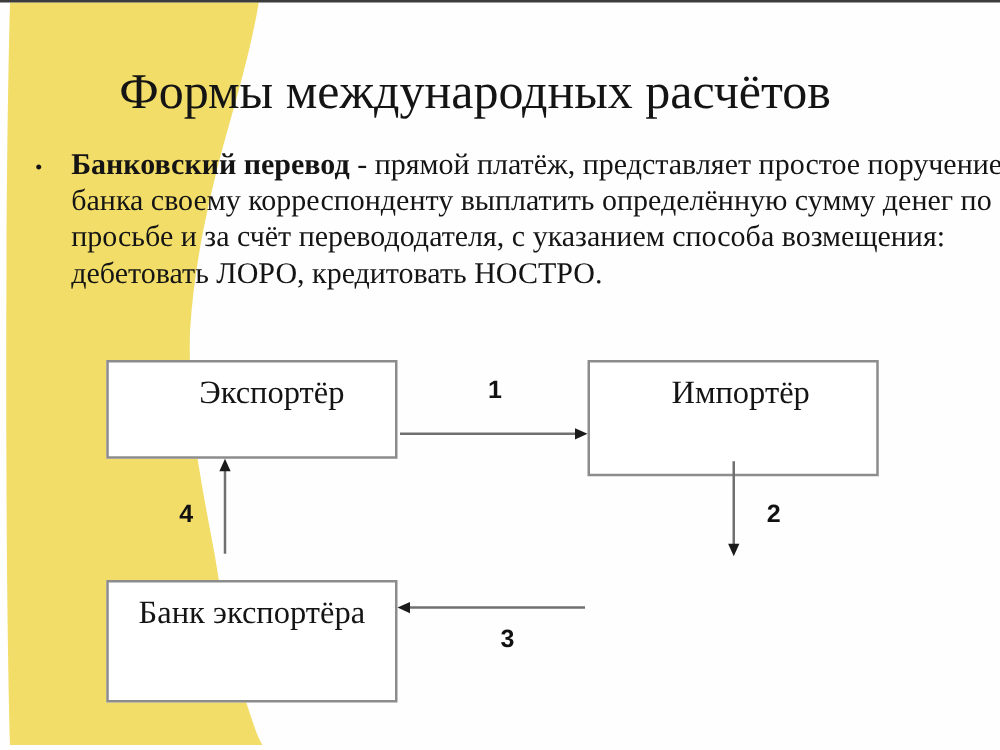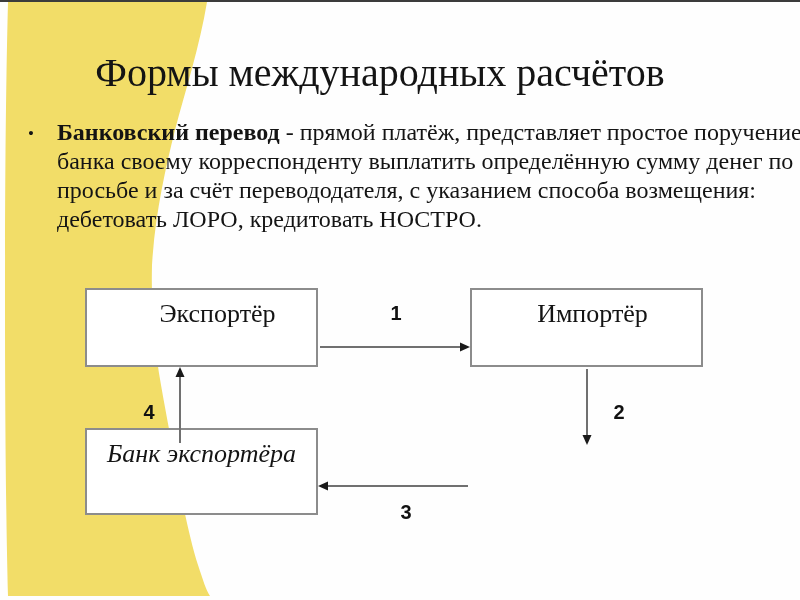--- a/index.html
+++ b/index.html
@@ -23,22 +23,22 @@
   .bullet-lines{font-size:24px;line-height:29px;}
   .bullet-lines .line{white-space:nowrap;}
   .bullet-lines b{font-weight:700;}
 
   .node{
     position:absolute;box-sizing:border-box;width:233px;
     background:#fff;border:2px solid var(--box-border,#8c8c8c);
     font-size:26px;text-align:center;padding-top:9px;z-index:2;
   }
   .node-exporter      {left:85px; top:288px;height:79px;padding-left:32px;}
-  .node-importer      {left:470px;top:288px;height:79px;padding-left:12px;}
-  .node-exporter-bank {left:85px; top:428px;height:87px;font-style:italic;}
+  .node-importer      {left:470px;top:288px;height:93px;padding-left:12px;}
+  .node-exporter-bank {left:85px; top:464px;height:98px;}
   .node-importer-bank {left:470px;top:445px;height:78px;}
 
   .arrows{position:absolute;top:0;left:0;width:800px;height:600px;z-index:3;pointer-events:none;}
 
   .flow-num{
     position:absolute;z-index:4;transform:translate(-50%,-50%);
     font-family:"Liberation Sans","DejaVu Sans",sans-serif;
     font-weight:700;font-size:20px;color:#111;
   }
   .num-1{left:396px;top:313px;}

